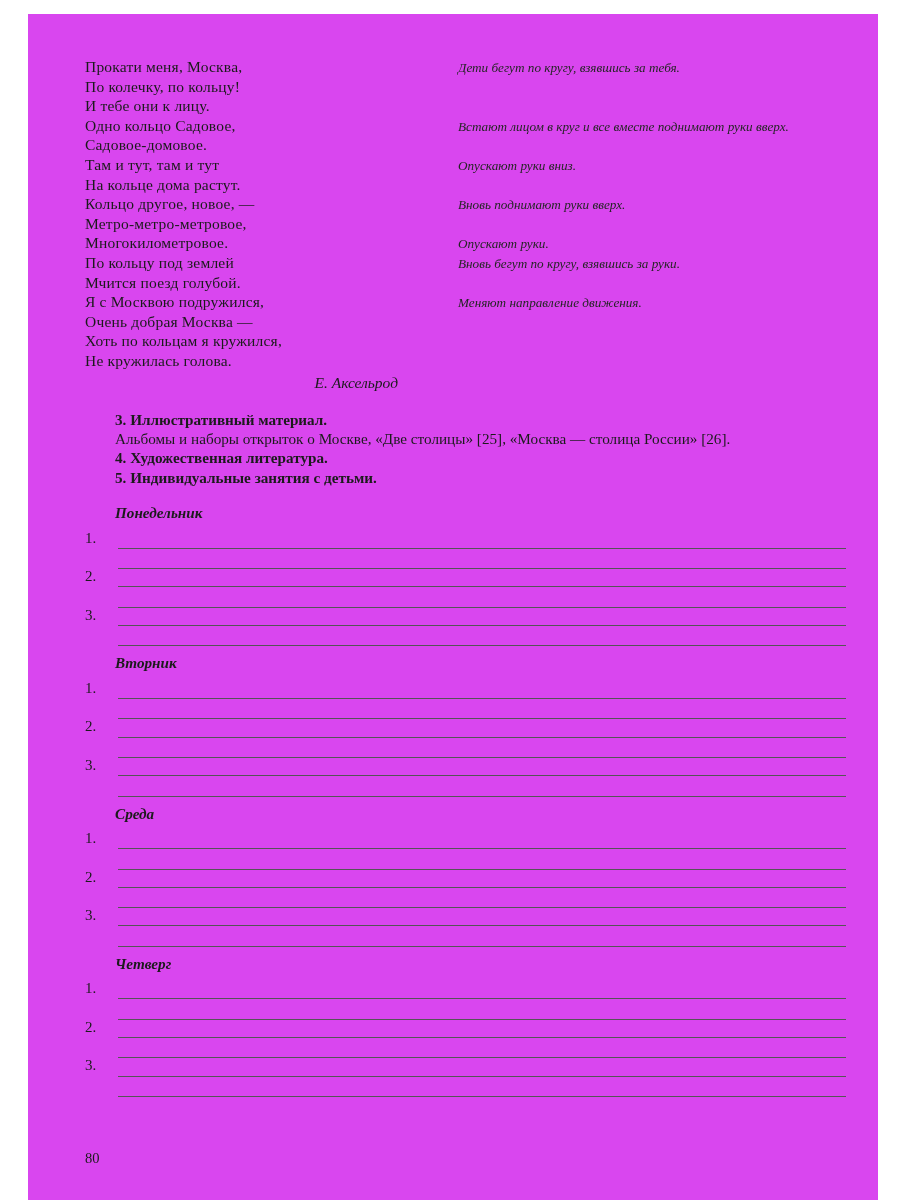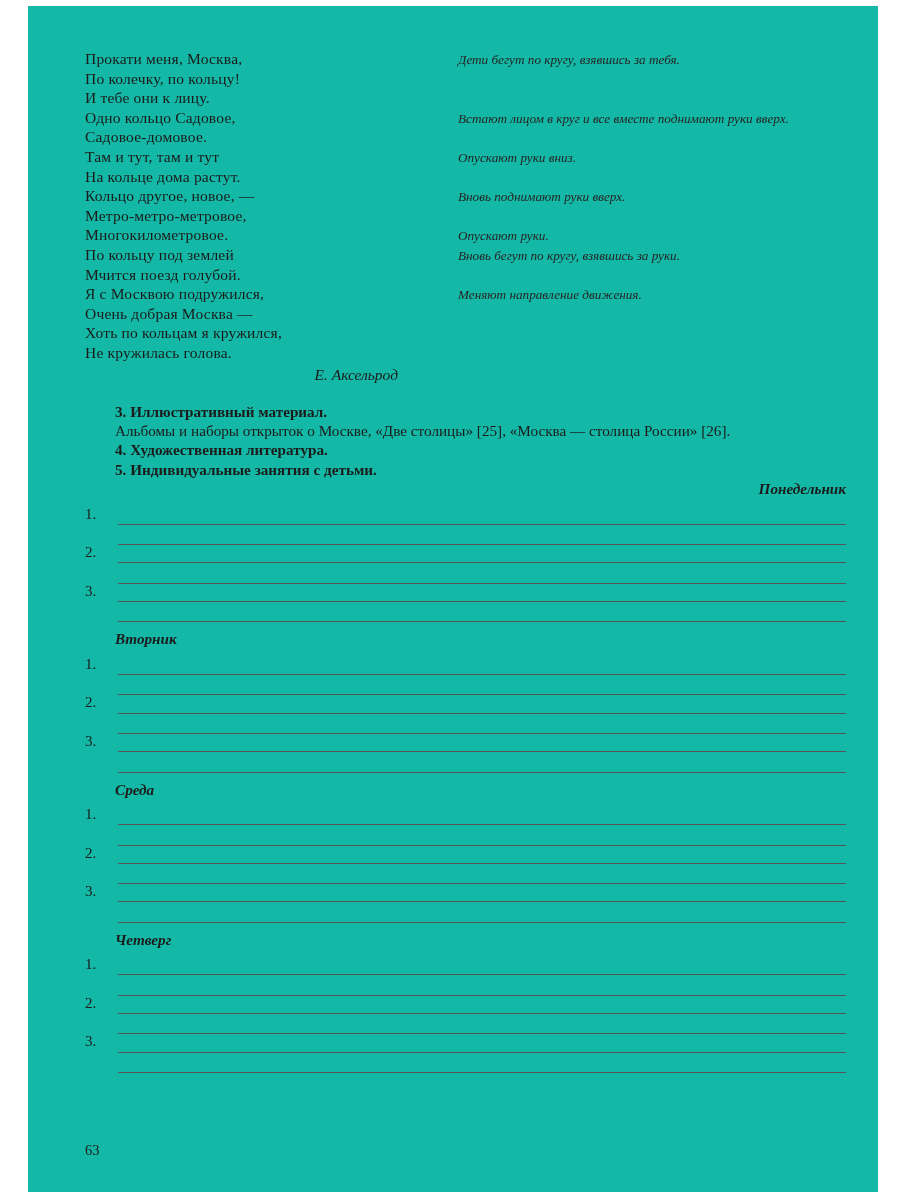--- a/index.html
+++ b/index.html
@@ -8,45 +8,45 @@
     height: 1200px;
     position: relative;
     background: #ffffff;
     font-family: "Liberation Serif", serif;
     color: #1b1b1b;
     overflow: hidden;
   }
   .sheet {
     position: absolute;
     left: 28px;
-    top: 6px;
+    top: 14px;
     width: 850px;
     height: 1186px;
-    background: #14b8a6;
+    background: #d946ef;
     font-family: Liberation Serif, serif;
   }
   .content { padding: 44px 32px 0 57px; }
 
   
   .poem-row { display: flex; align-items: baseline; height: 19.6px; font-size: 15.5px; }
   .poem-line { flex: 0 0 373px; letter-spacing: 0.2px; }
   .poem-note { font-style: italic; font-size: 13.2px; color: #252525; white-space: nowrap; }
   .poem-author {
     width: 373px; box-sizing: border-box; text-align: right; padding-right: 60px;
     font-style: italic; font-size: 15.5px; height: 20px; margin-top: 2px;
   }
 
   
   .sections { margin-top: 16px; margin-left: 30px; font-size: 15.2px; line-height: 19.4px; }
   .sec-heading { display: block; font-weight: bold; }
   .sec-body { display: block; }
 
   
   .day { margin-top: 9px; }
-  .day.first { margin-top: 0; text-align: right; }
+  .day.first { margin-top: 16px; }
   .day-name { margin-left: 30px; font-size: 15.2px; font-weight: bold; font-style: italic; line-height: 19.4px; }
   .day-items { margin-top: 6px; }
   .blank-item { position: relative; height: 38.6px; }
   .item-num { position: absolute; left: 0; top: 1px; font-size: 15px; }
   .rules { margin-left: 33px; }
   .rule { height: 19.3px; border-bottom: 1px solid #555; }
 
   .page-num { position: absolute; left: 57px; top: 1136px; font-size: 14.5px; }
 </style>
 </head>
@@ -233,14 +233,14 @@
           <div class="rules">
             <div class="rule"></div>
             <div class="rule"></div>
           </div>
         </div>
       </div>
     </div>
 
   </div>
 
-  <div class="page-num">63</div>
+  <div class="page-num">80</div>
 </div>
 
 </body></html>

